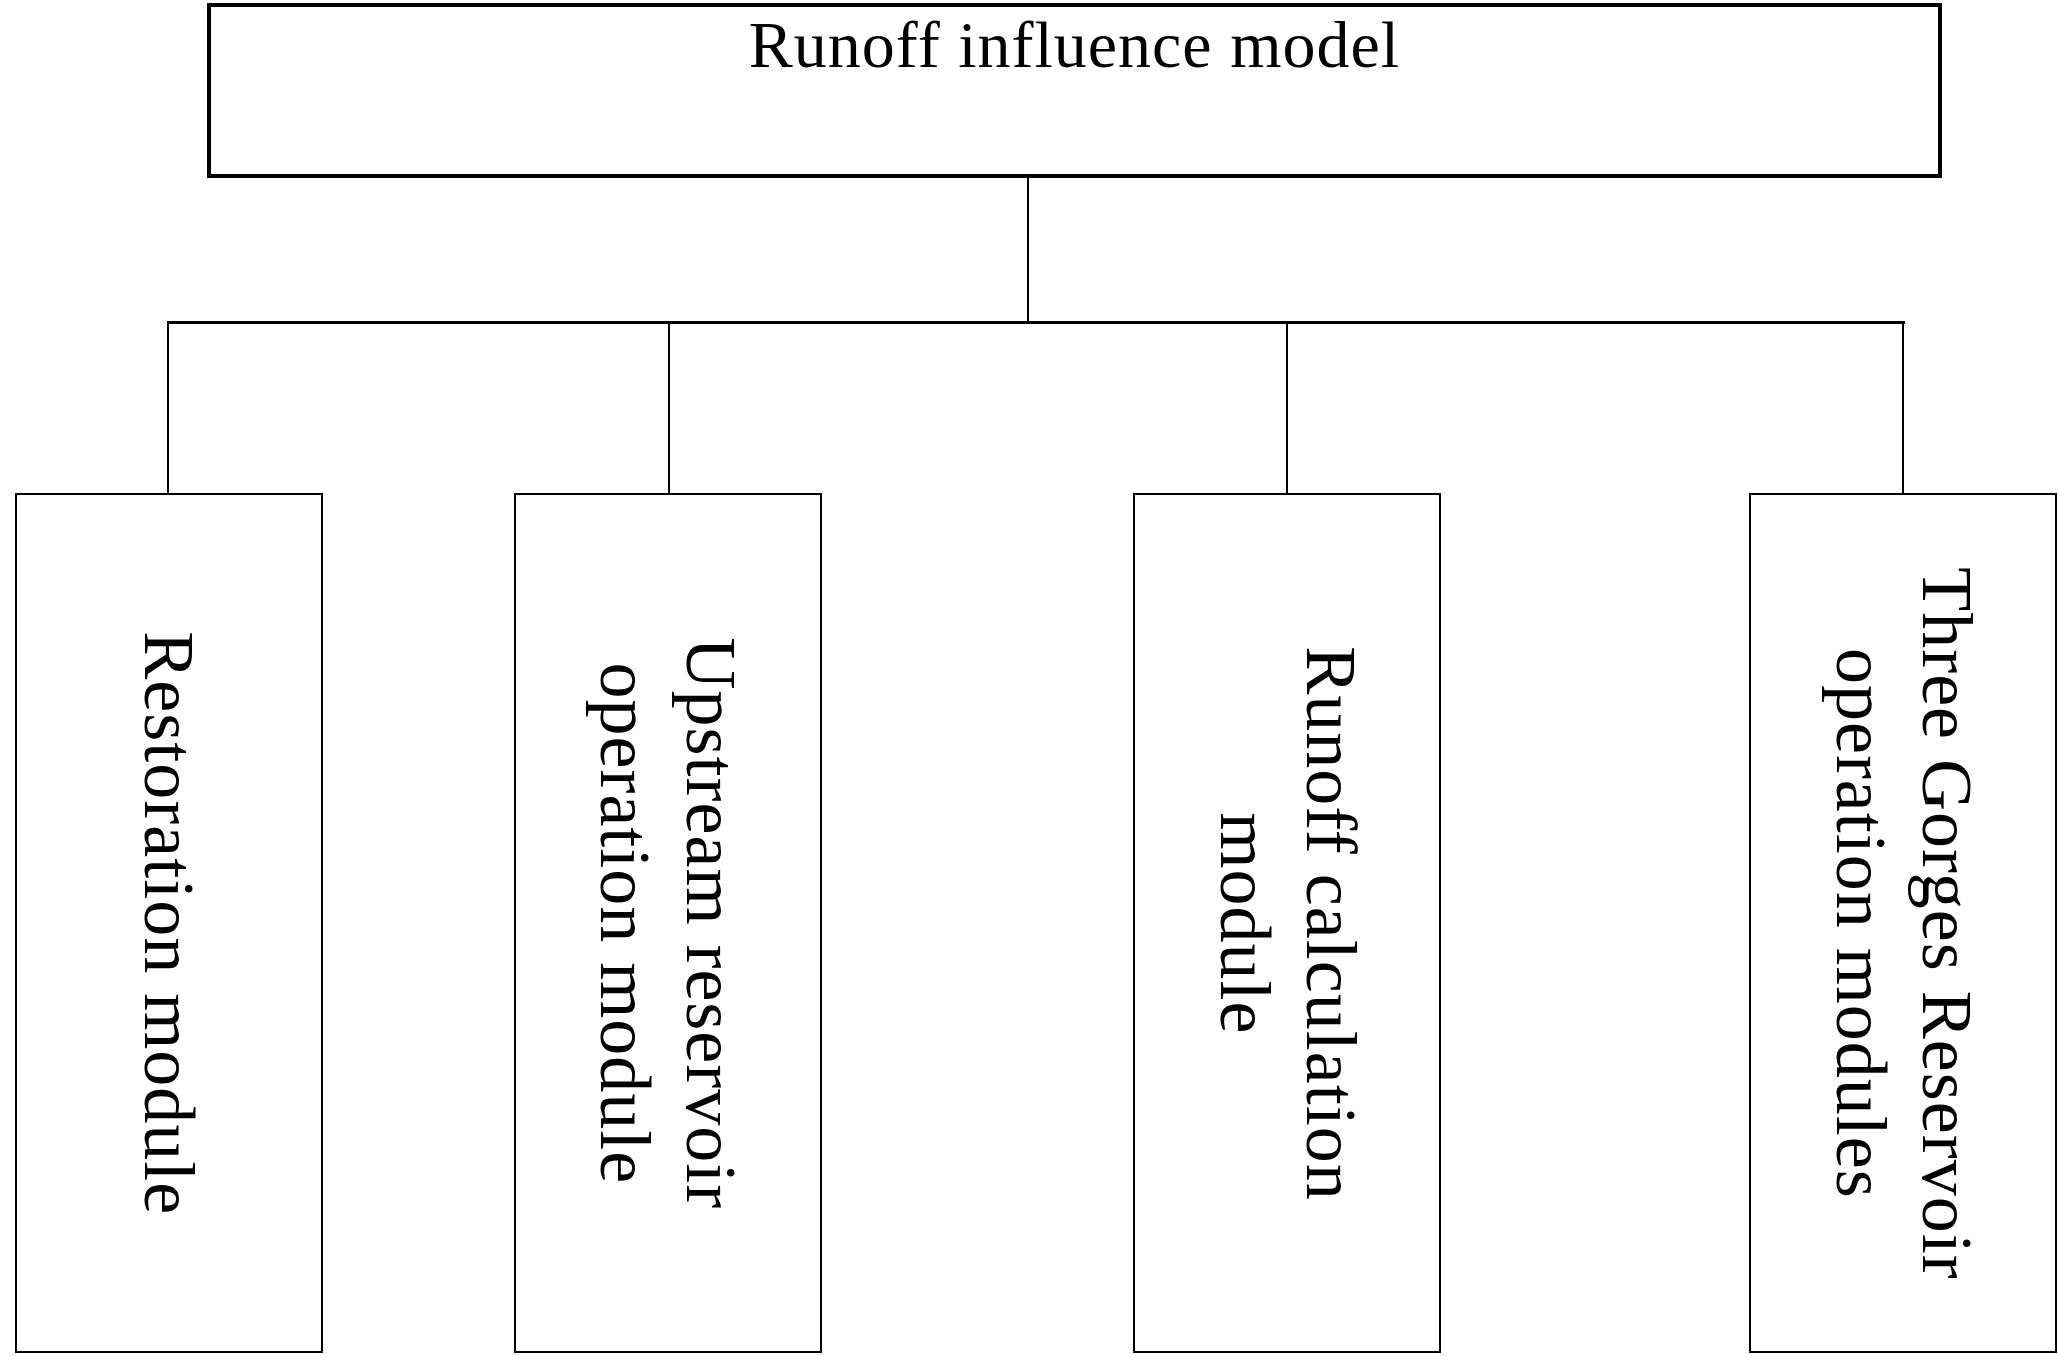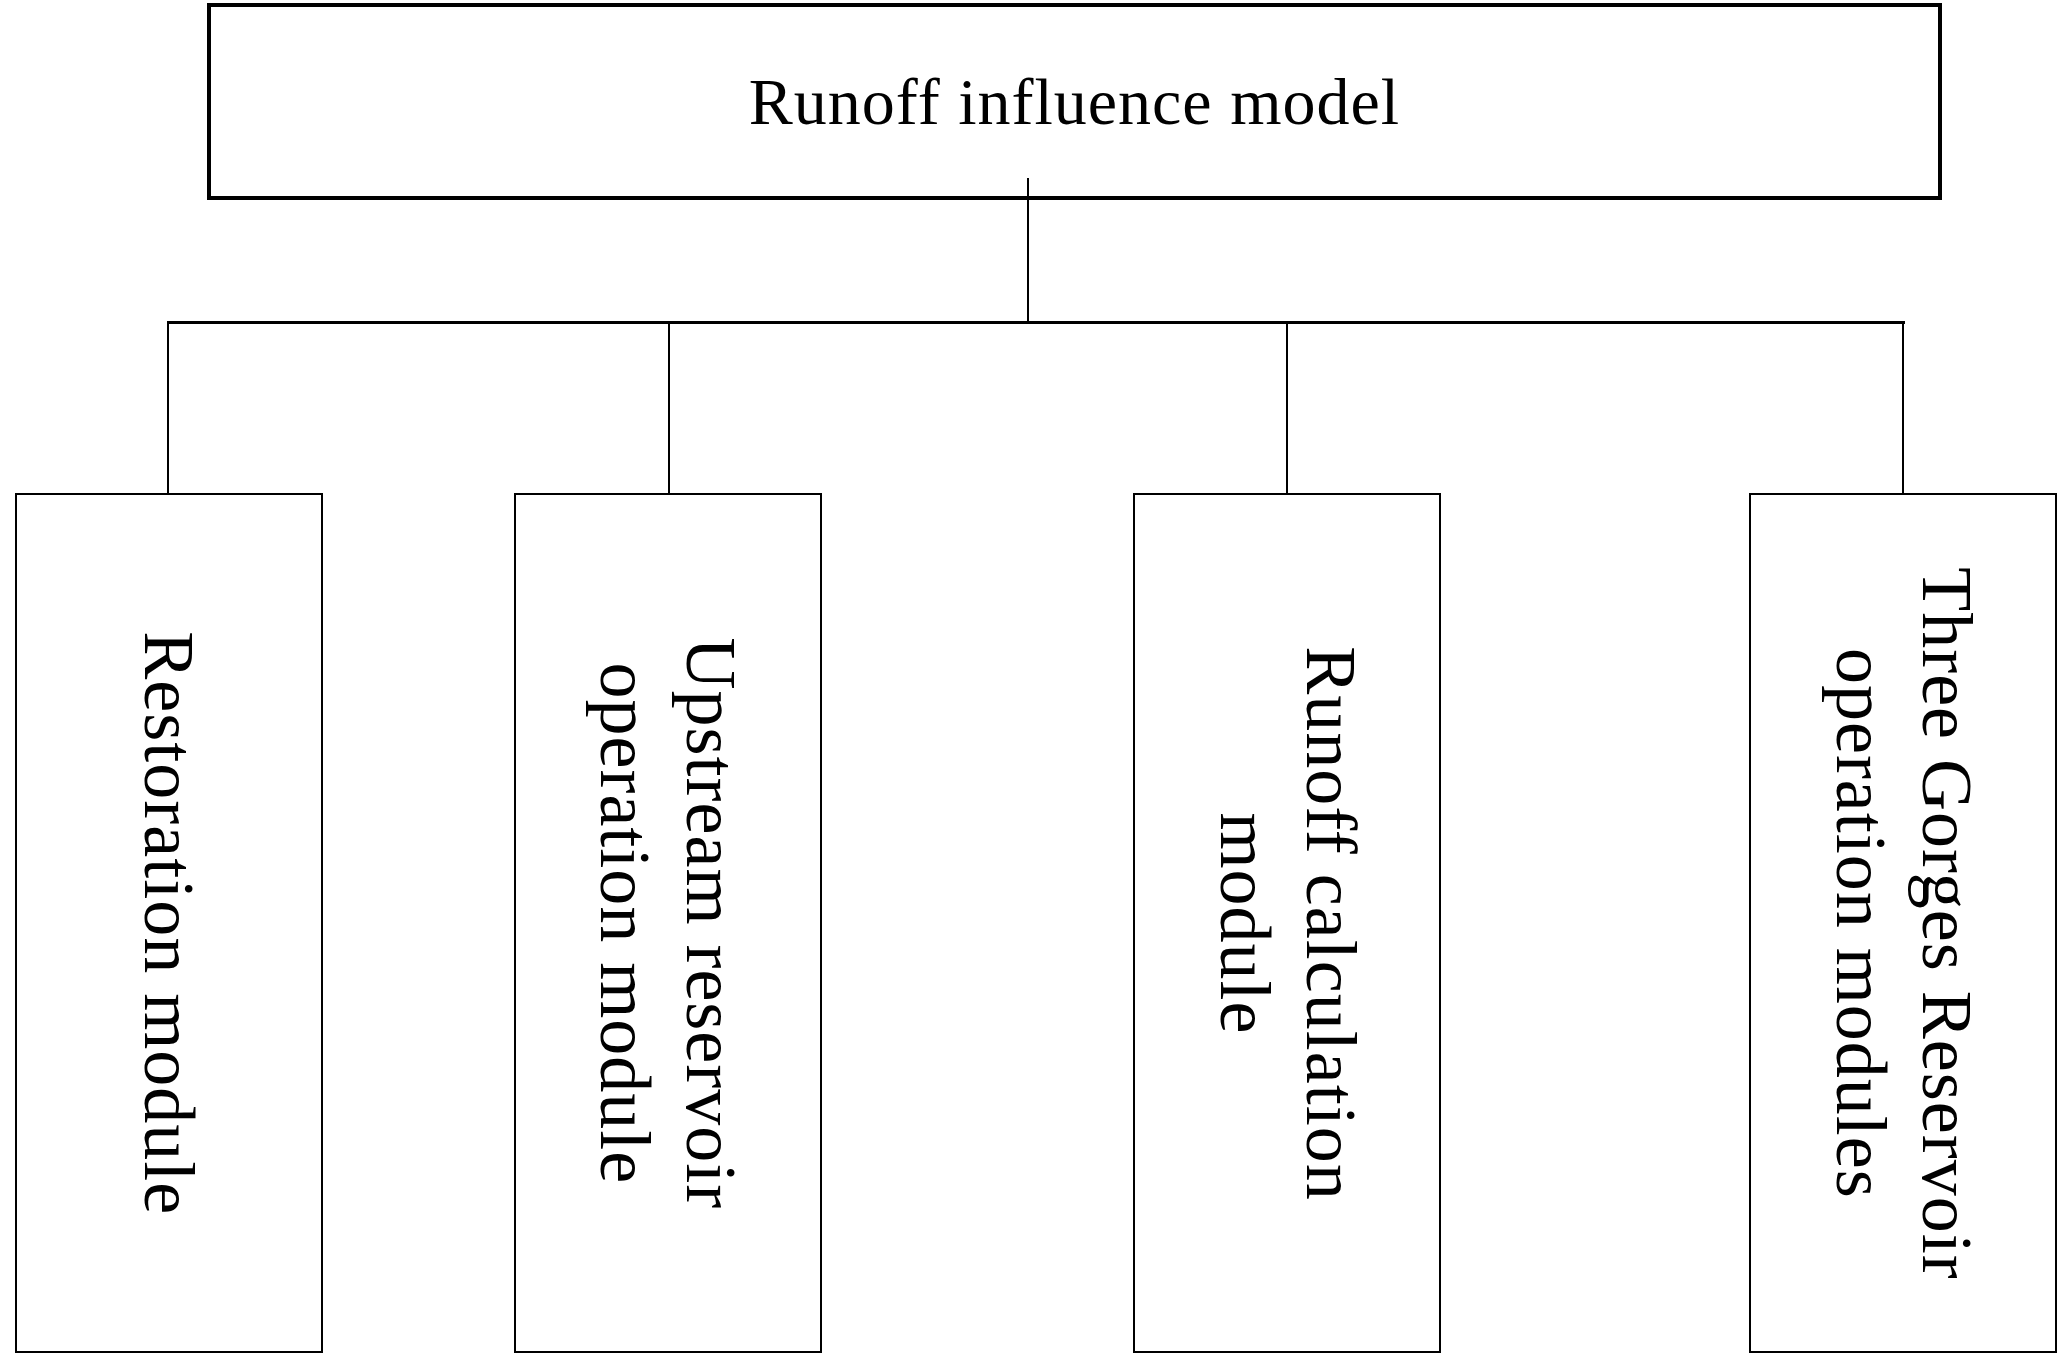--- a/index.html
+++ b/index.html
@@ -15,25 +15,25 @@
     overflow: hidden;
     font-family: "Liberation Serif", "DejaVu Serif", serif;
     color: #000000;
   }
   
   .root-box {
     position: absolute;
     left: 207px;
     top: 3px;
     width: 1735px;
-    height: 197px;
+    height: 175px;
     border: 4px solid #000000;
     box-sizing: border-box;
     display: flex;
-    align-items: center;
+    align-items: flex-start;
     justify-content: center;
   }
   .root-label {
     font-size: 66px;
     letter-spacing: 1px;
     white-space: pre;
   }
   
   .line {
     position: absolute;

